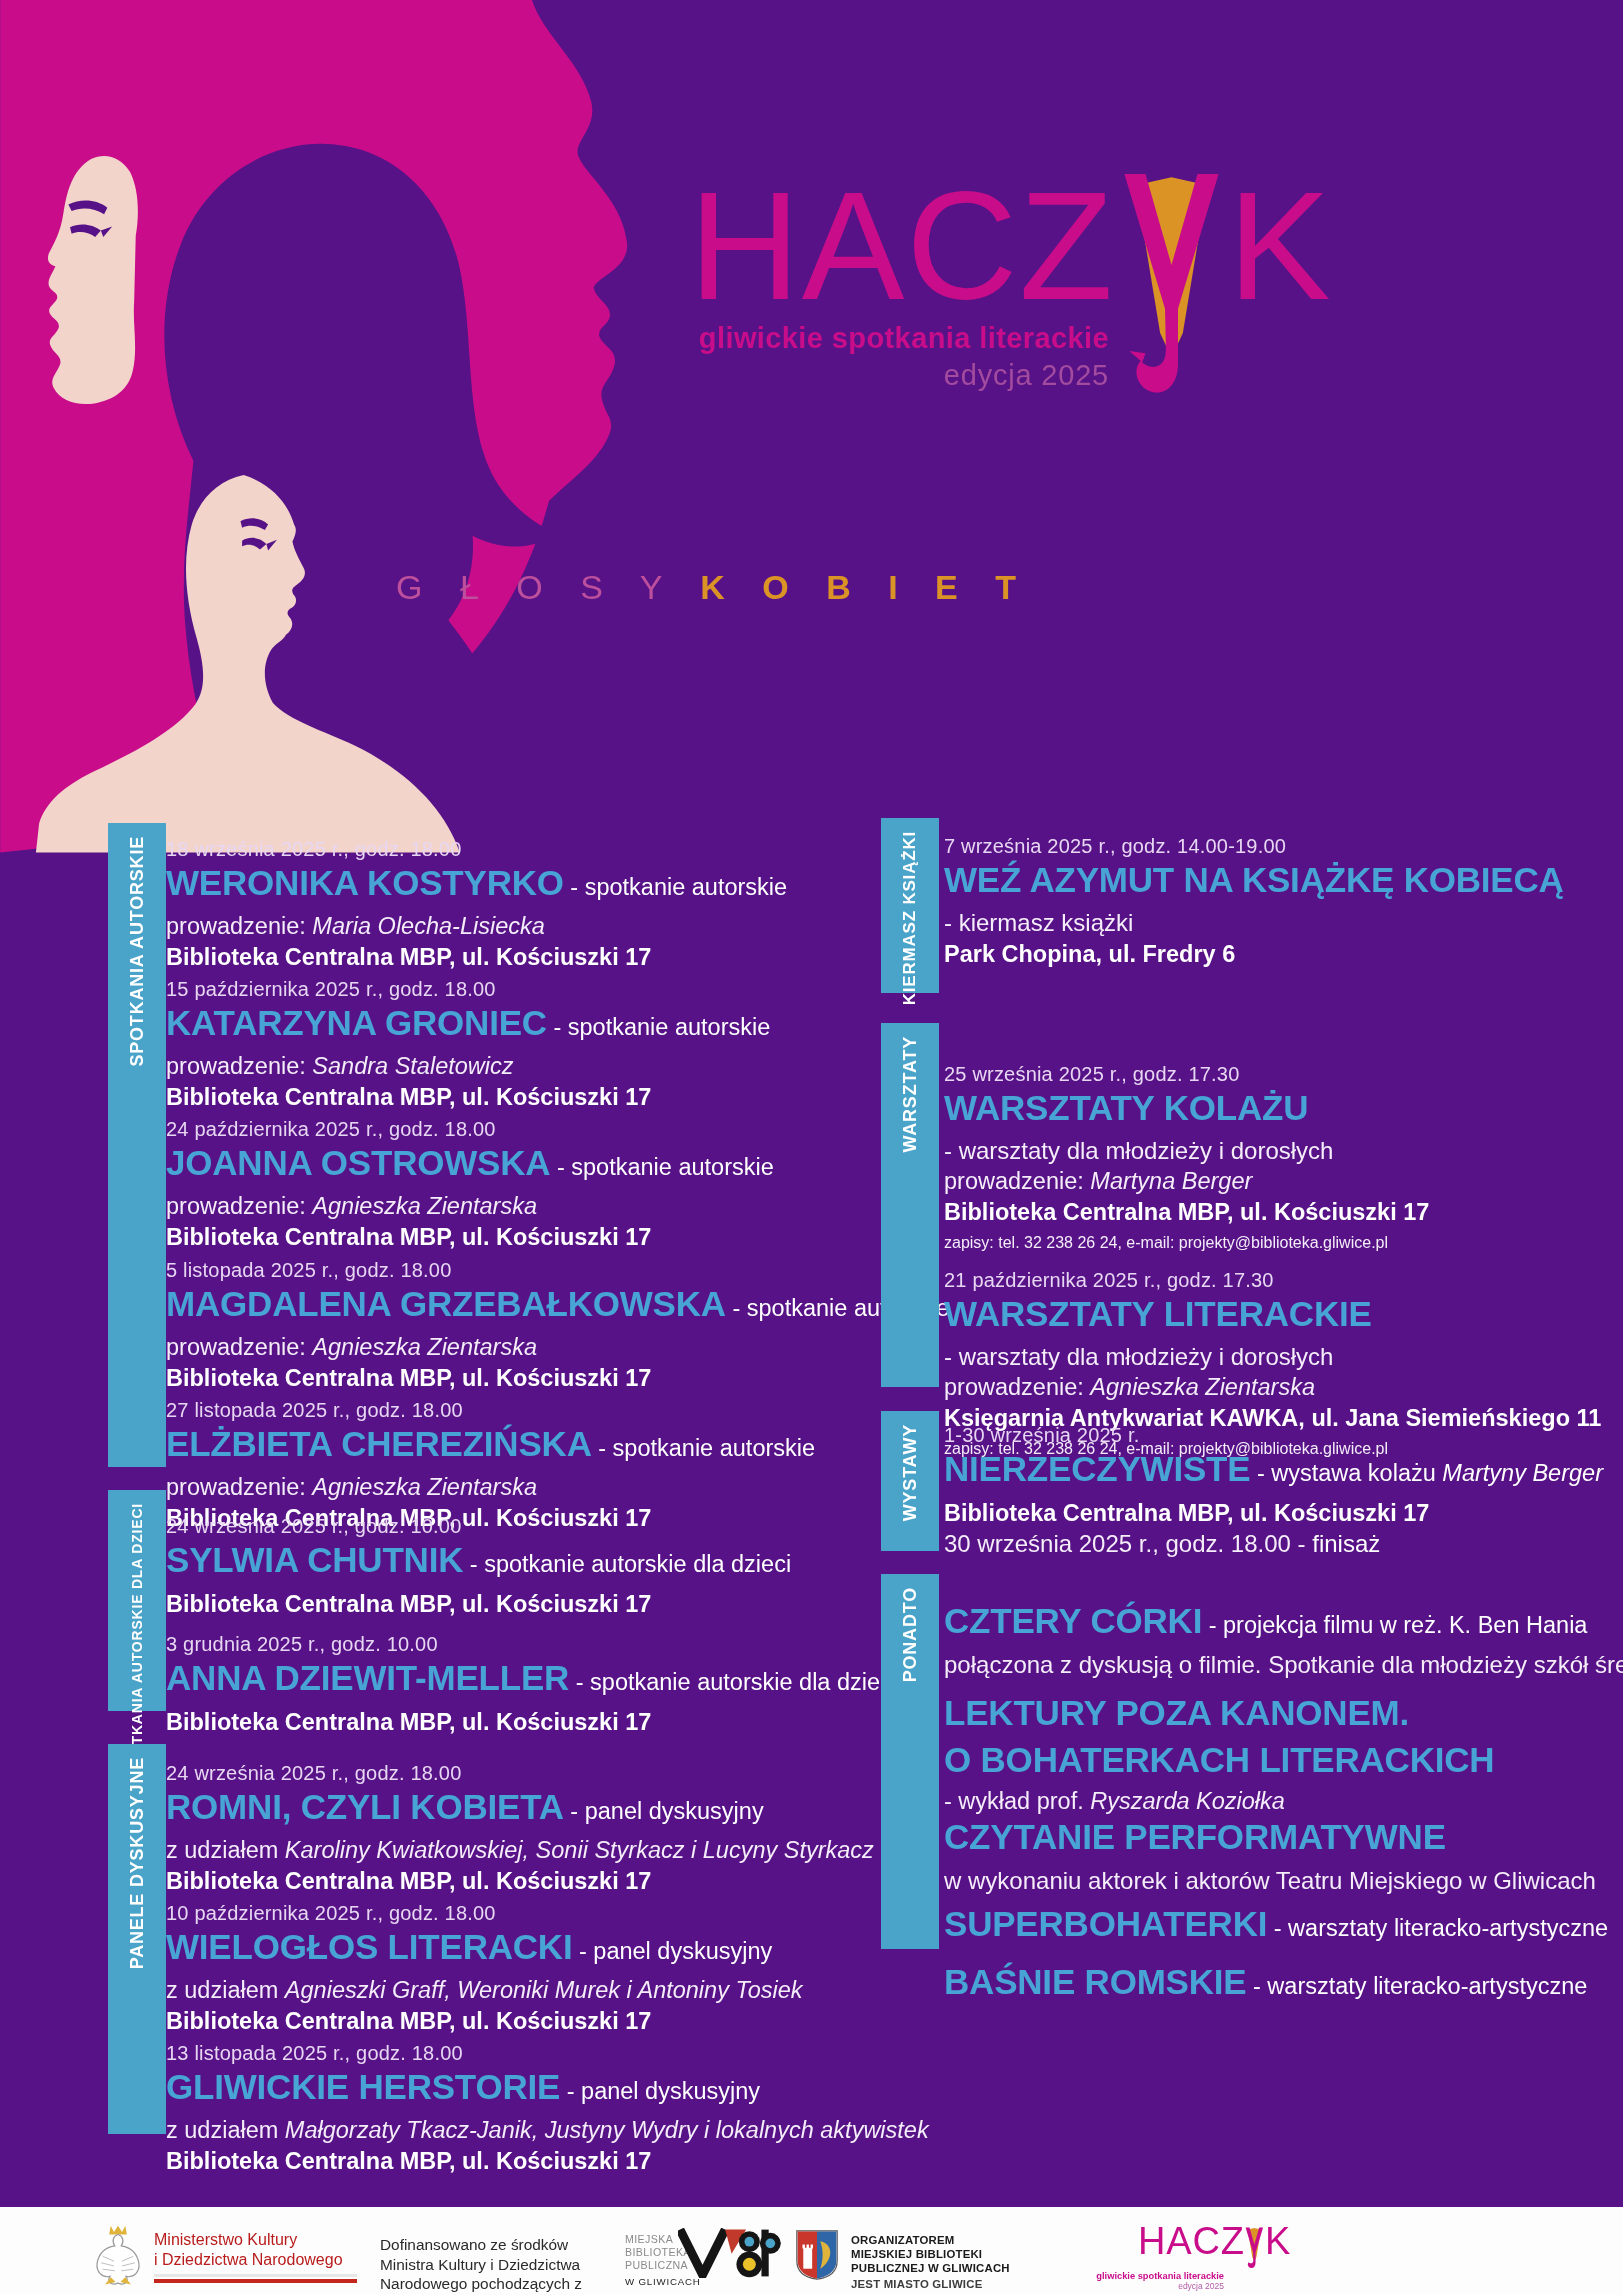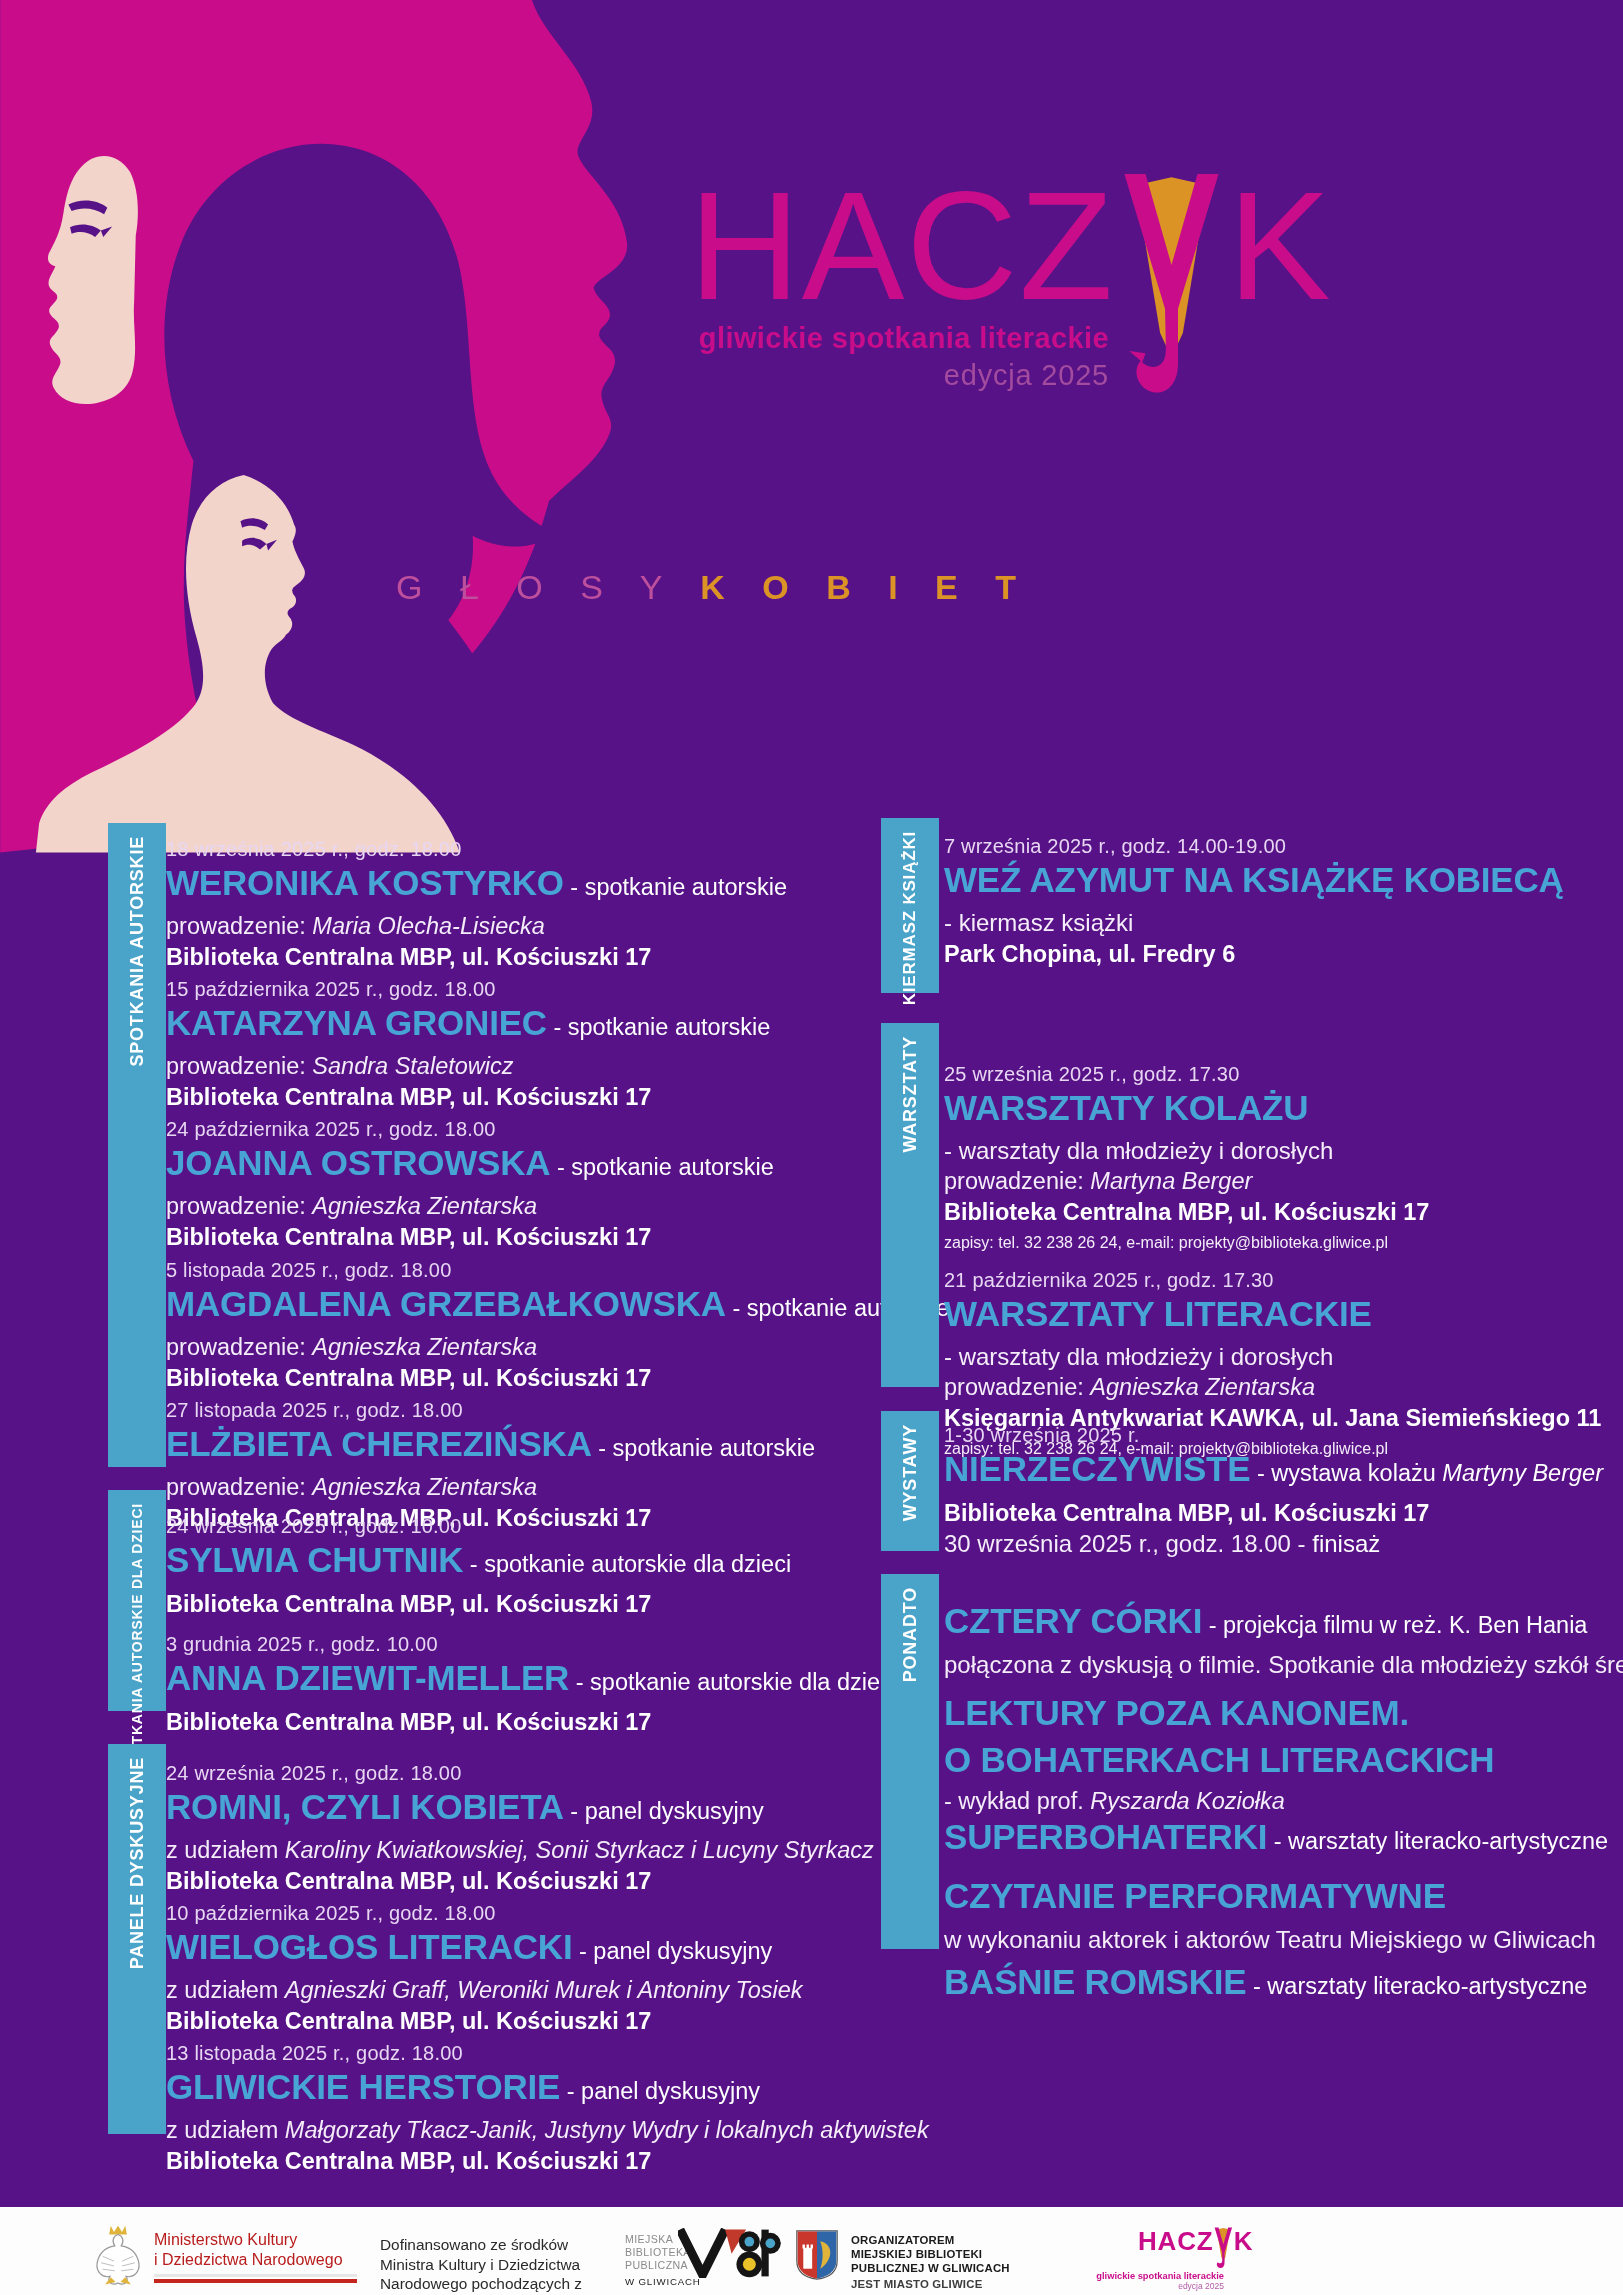--- a/index.html
+++ b/index.html
@@ -53,21 +53,21 @@
   .rules{left:154px;top:67px;width:203px}
   .rule-g{height:3.2px;background:#e7e7e7}
   .rule-r{height:4px;background:#c4261d;margin-top:1.6px}
   .funding{left:380px;top:28px;width:244px;font-size:15.4px;line-height:19.5px;color:#2a2a2a}
   .mbp-label{left:625px;top:26px;font-size:10.6px;line-height:13px;color:#8a8a8a;letter-spacing:0.4px}
   .mbp-label .blk{color:#1c1c1c;margin-top:3.2px;font-size:9.7px;letter-spacing:0.8px}
   .arms{left:796px;top:23px}
   .org{left:851px;top:26px;font-size:11.4px;line-height:14px;color:#1a1a1a;font-weight:700;letter-spacing:0.2px}
   .org .lt{font-weight:700;color:#3d3d3d;margin-top:1.6px}
   .fhz{left:1088px;top:18px;width:211px}
-  .fhz-row{position:relative;padding-left:50px;font-size:26px;line-height:32px;font-weight:700;
+  .fhz-row{position:relative;padding-left:50px;font-size:38px;line-height:32px;font-weight:400;
            color:#c90d8a;letter-spacing:0.8px;white-space:nowrap}
   .fhz-row svg{display:inline-block;vertical-align:top;margin:1.6px 0.8px 0}
   .fhz-sub{width:136px;text-align:right;font-size:9.3px;font-weight:700;color:#c90d8a;margin-top:-0.8px}
   .fhz-ed{width:136px;text-align:right;font-size:8.5px;color:#b45ba8}
 </style>
 </head>
 <body>
 
 <div class="poster">
 
@@ -252,26 +252,26 @@
   <div class="events" style="left:944px;top:1574px;width:679px;padding-top:26px">
     <div class="pitem" style="margin-bottom:12px">
       <div class="pt-line"><span class="title">CZTERY CÓRKI</span><span class="suffix">- projekcja filmu w reż. K. Ben Hania</span></div>
       <div class="desc">połączona z dyskusją o filmie. Spotkanie dla młodzieży szkół średnich</div>
     </div>
     <div class="pitem" style="margin-bottom:0">
       <div class="pt-line"><span class="title">LEKTURY POZA KANONEM.</span></div>
       <div class="pt-line2"><span class="title">O BOHATERKACH LITERACKICH</span></div>
       <div class="lead"><span>- wykład prof.</span> <span class="name">Ryszarda Koziołka</span></div>
     </div>
-    <div class="pitem" style="margin-bottom:9.7px">
-      <div class="pt-line"><span class="title">SUPERBOHATERKI</span><span class="suffix">- warsztaty literacko-artystyczne</span></div>
-    </div>
     <div class="pitem" style="margin-bottom:6.5px">
       <div class="pt-line"><span class="title">CZYTANIE PERFORMATYWNE</span></div>
       <div class="desc">w wykonaniu aktorek i aktorów Teatru Miejskiego w Gliwicach</div>
+    </div>
+    <div class="pitem" style="margin-bottom:9.7px">
+      <div class="pt-line"><span class="title">SUPERBOHATERKI</span><span class="suffix">- warsztaty literacko-artystyczne</span></div>
     </div>
     <div class="pitem">
       <div class="pt-line"><span class="title">BAŚNIE ROMSKIE</span><span class="suffix">- warsztaty literacko-artystyczne</span></div>
     </div>
   </div>
 
   <div class="footer">
 
     <svg class="f-abs" style="left:93px;top:17px" width="50" height="63" viewBox="0 0 62 78">
       <polygon fill="#e0b43a" points="22,2 26,10 31,2 36,10 40,2 42,13 20,13"></polygon>

